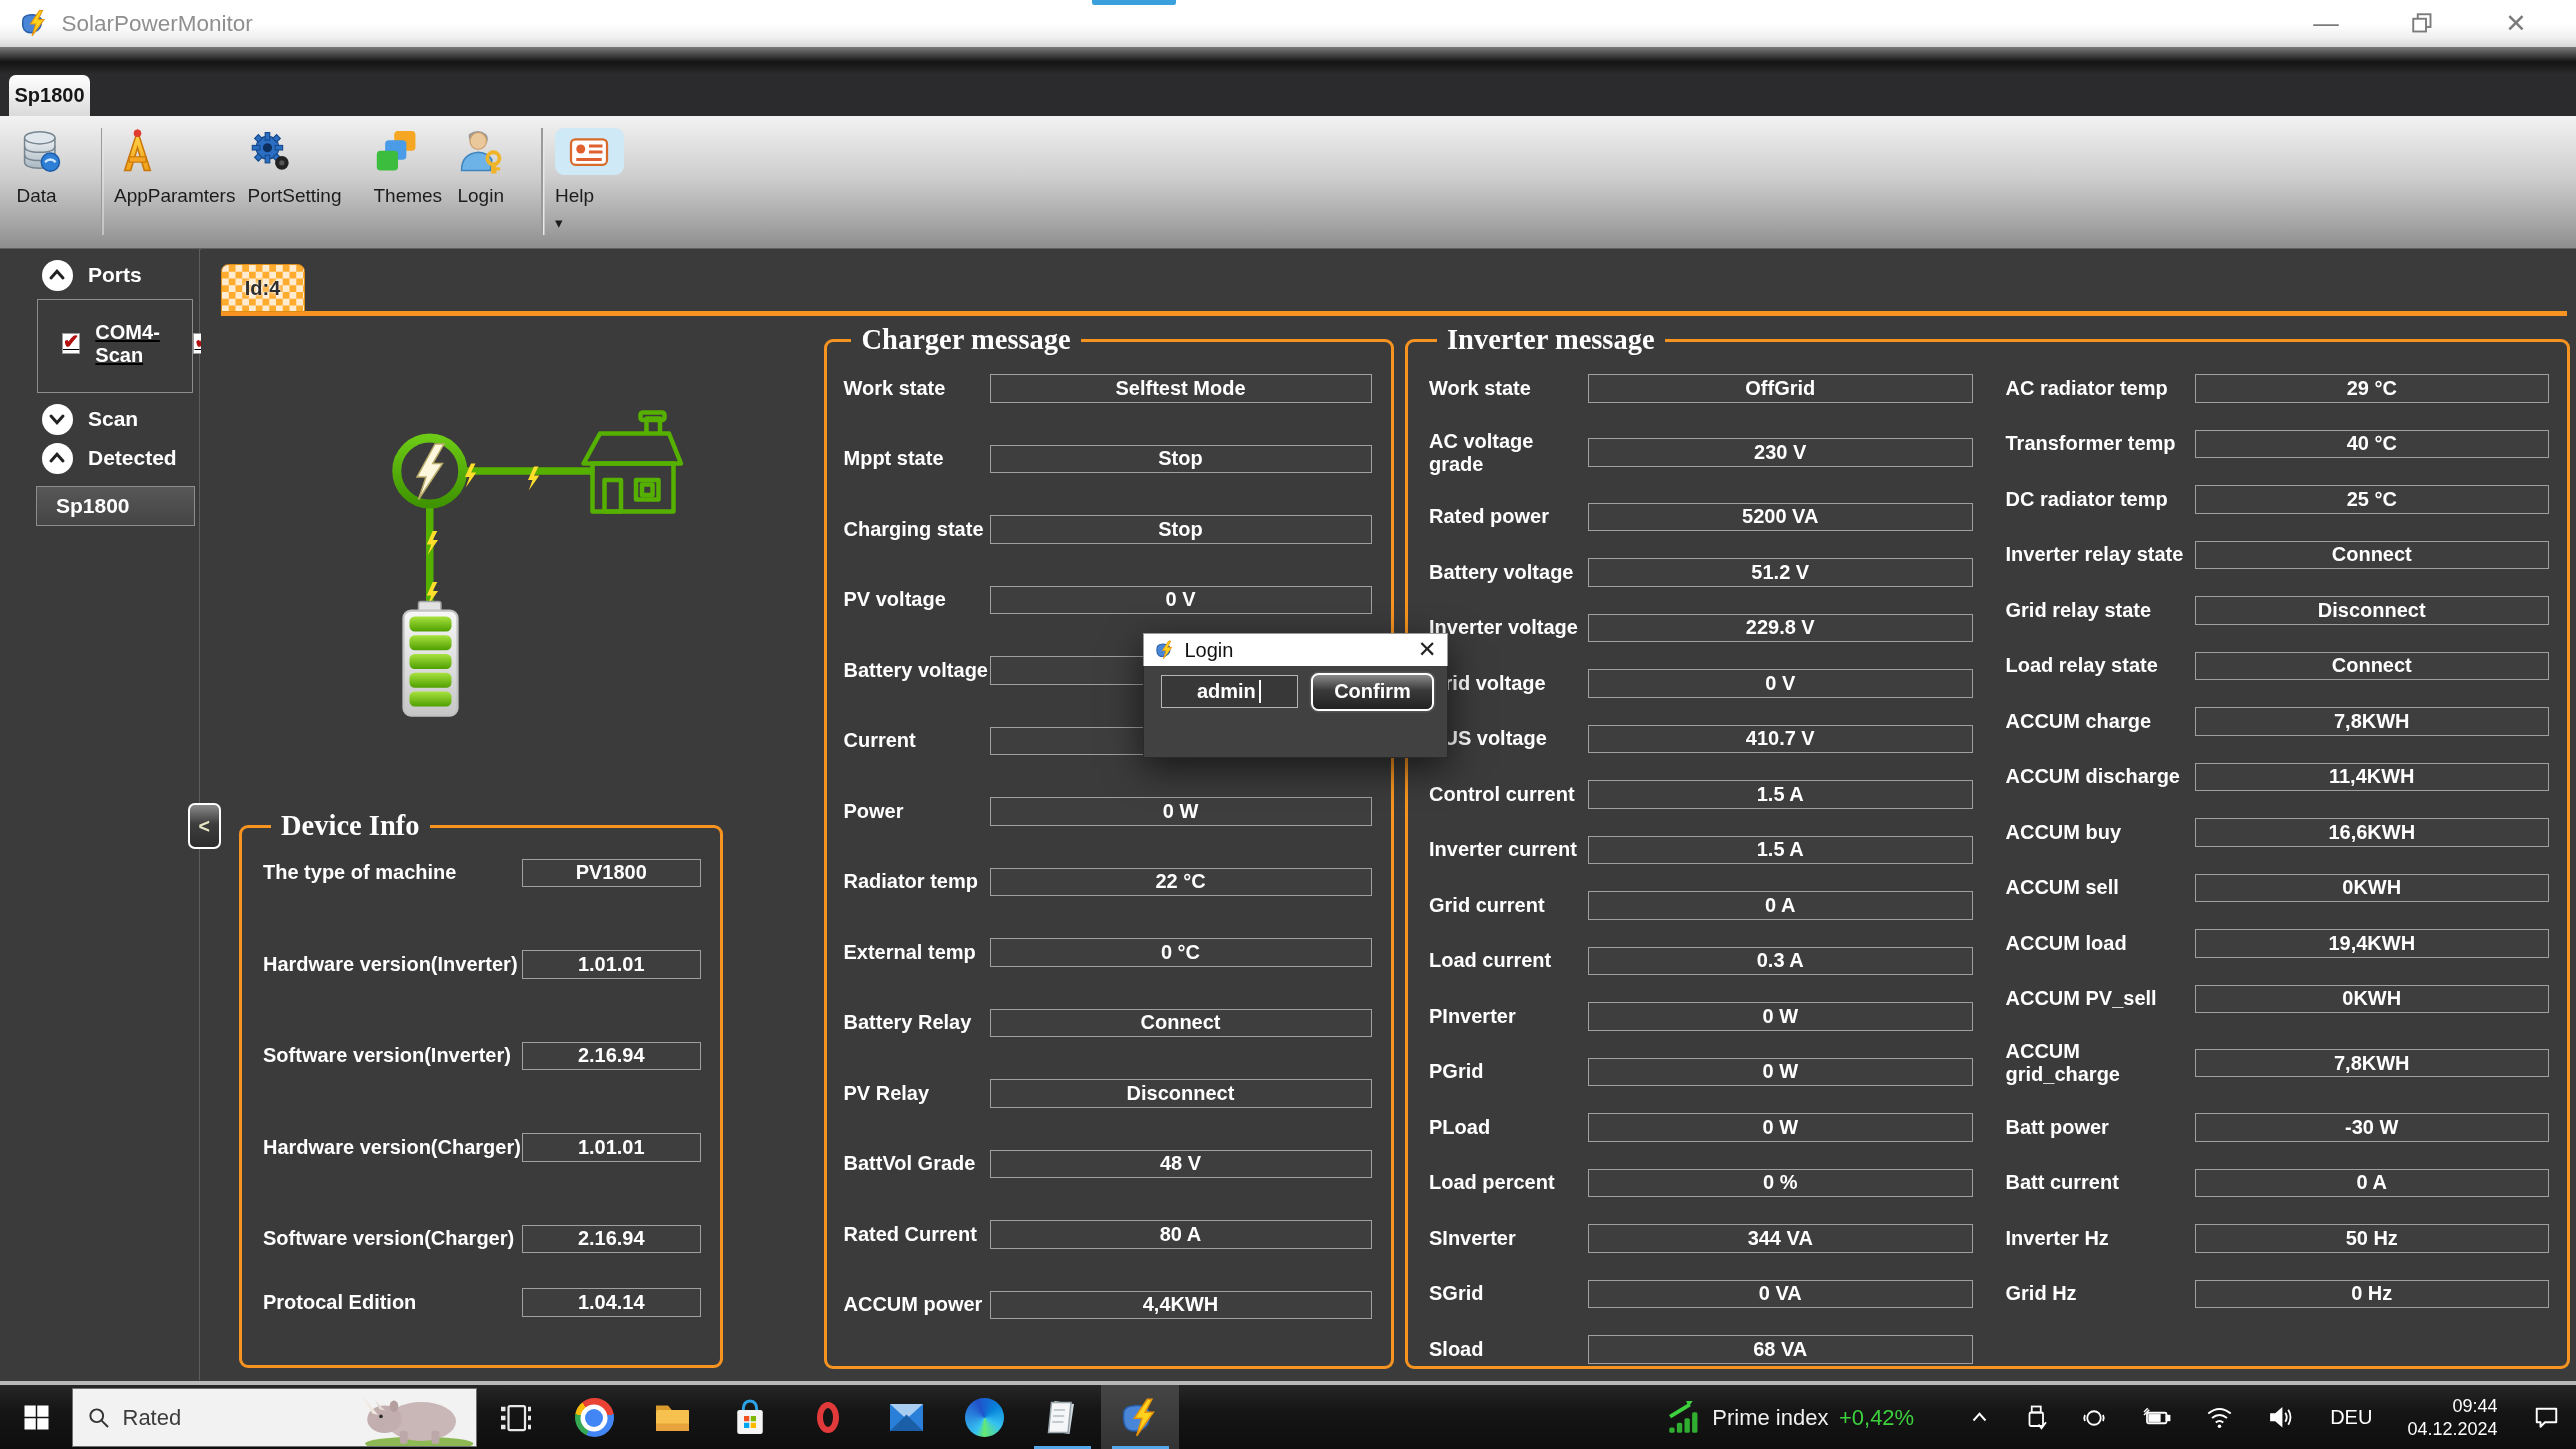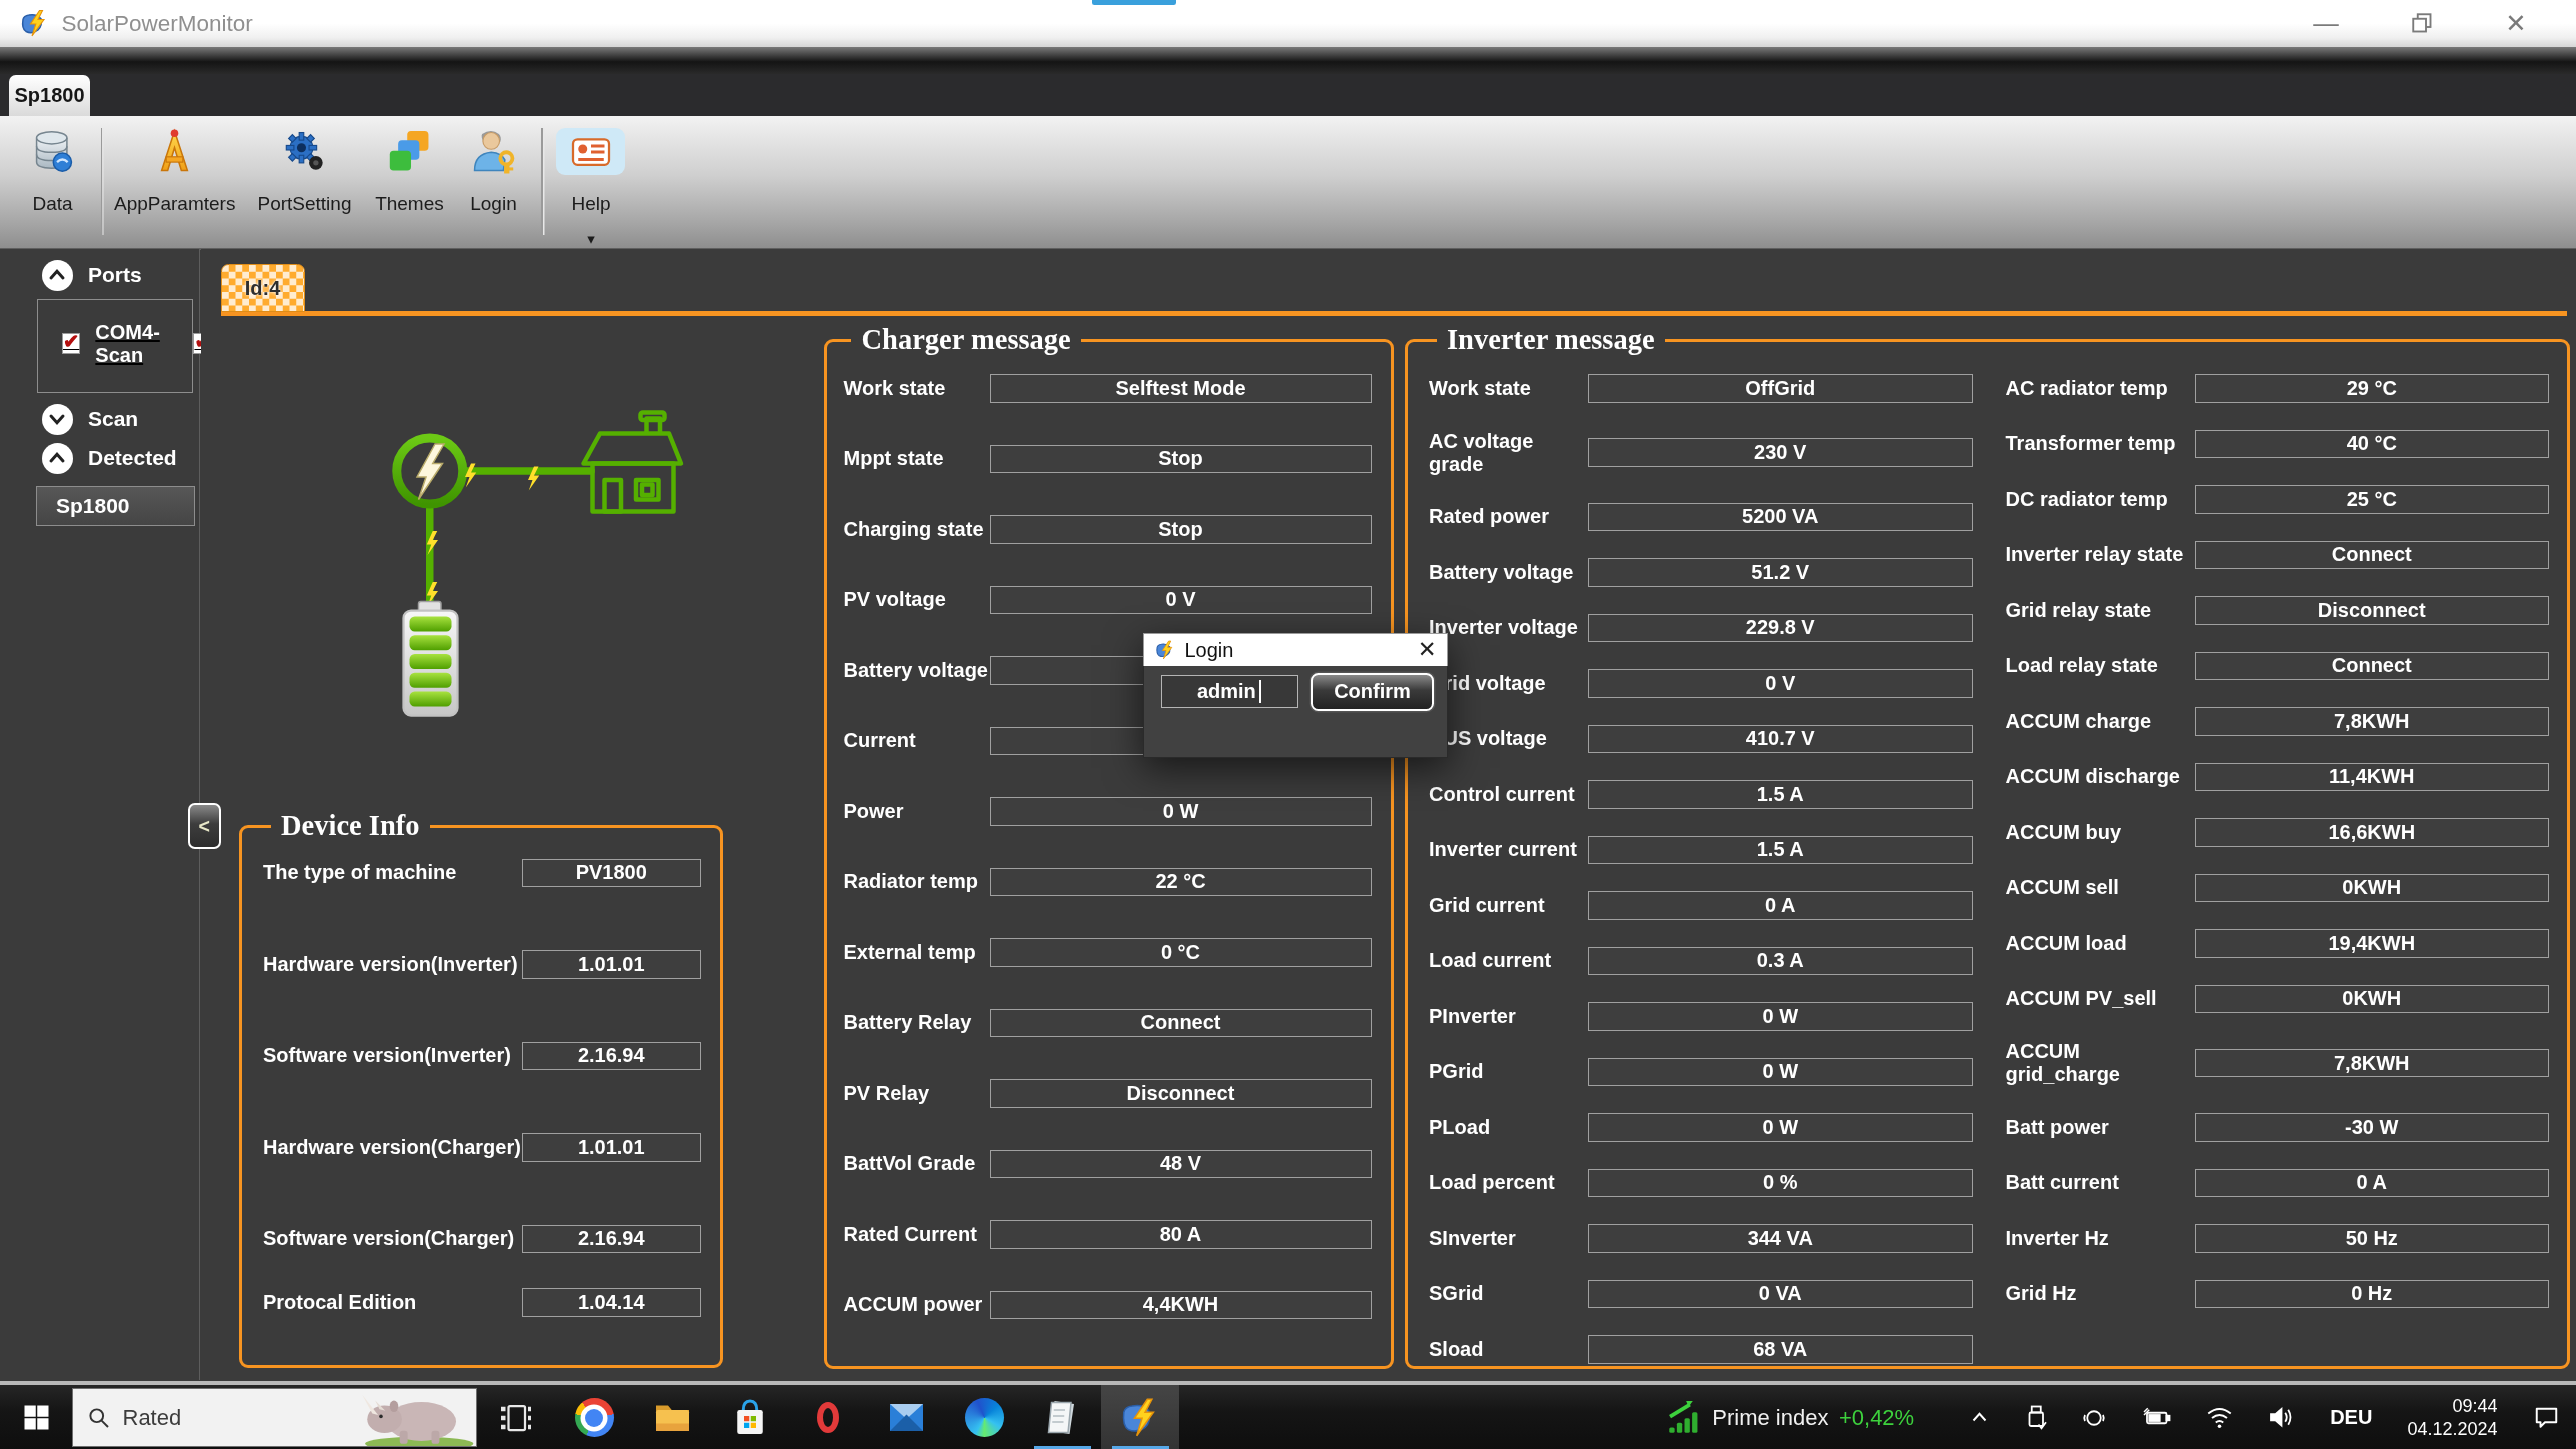--- a/index.html
+++ b/index.html
@@ -15,21 +15,21 @@
   
   .darkband{position:absolute;left:0;top:47px;right:0;height:27px;background:linear-gradient(#7a7a7a,#141414 55%,#2a2a2a);}
   .ribbon-tabs{position:absolute;left:0;top:74px;right:0;height:42px;background:#2b2b2d;}
   .rtab{position:absolute;left:9px;bottom:0;width:81px;height:41px;border-radius:6.8px 6.8px 0 0;
         background:linear-gradient(#ffffff,#e9e9e9 60%,#dadada);color:#161616;font-size:20px;font-weight:bold;
         display:flex;align-items:center;justify-content:center;}
   
   .ribbon{position:absolute;left:0;top:116px;right:0;height:134px;box-sizing:border-box;
           background:linear-gradient(#f2f2f2,#cfcfcf 45%,#a7a7a7 80%,#8e8e8e);border-bottom:2.3px solid #5f5f5f;
           display:flex;align-items:flex-start;padding:7.5px 0 0 10.5px;}
-  .rbtn{display:flex;flex-direction:column;align-items:center;gap:18px;min-width:114px;padding:4.5px 6px;}
+  .rbtn{display:flex;flex-direction:column;align-items:flex-start;gap:10px;min-width:114px;padding:4.5px 6px;}
   .rbtn.small{min-width:72px;}
   .rbtn .rlabel{color:#1c1c1c;font-size:19px;}
   .vsep{width:1.5px;align-self:stretch;margin:4.5px 6px 13.5px 6px;background:#9a9a9a;box-shadow:1.5px 0 0 #e8e8e8;}
   .help-iconwrap{background:#cfe9f7;border-radius:9px;padding:4.5px 13.5px;}
   .drop-arrow{color:#1c1c1c;font-size:15px;margin-top:-3px;}
   
   .sidebar{position:absolute;left:0;top:249px;width:200px;bottom:70px;background:#3b3b3b;border-right:1.5px solid #5d5d5d;box-sizing:border-box;padding-left:31px;}
   .side-header{display:flex;align-items:center;gap:15px;padding:10.5px 0 6px 10.5px;}
   .chev-circle{width:31.5px;height:31.5px;border-radius:50%;background:#fff;display:flex;align-items:center;justify-content:center;flex:0 0 auto;}
   .side-header .shl{color:#fff;font-size:21px;font-weight:bold;}
@@ -102,21 +102,21 @@
              background:conic-gradient(from -40deg,#ea4335 0 120deg,#4285f4 0 245deg,#34a853 0 320deg,#fbbc05 0);}
   .chrome-ic::after{content:"";position:absolute;left:10.5px;top:10.5px;width:18px;height:18px;border-radius:50%;
              background:#4285f4;box-shadow:0 0 0 4.5px #fff;}
   .edge-ic{width:39px;height:39px;border-radius:50%;
            background:conic-gradient(from 210deg,#35c1f1,#2052cc 35%,#0883d9 55%,#35c1f1 75%,#66eb6e 92%,#35c1f1);}
   .tray{margin-left:auto;display:flex;align-items:center;gap:35px;padding-right:16.5px;}
   .prime{display:flex;align-items:center;gap:10.5px;margin-right:19.5px;}
   .prime .pi-label{color:#f0f0f0;font-size:22px;}
   .prime .pi-change{font-size:22px;}
   .tray-ic{display:flex;align-items:center;justify-content:center;}
-  .lang{color:#fff;font-size:20px;font-weight:bold;text-align:center;}
+  .lang{color:#fff;font-size:20px;font-weight:normal;text-align:center;}
   .clock{color:#fff;font-size:18px;text-align:right;line-height:1.25;}
   svg{display:block;}
 </style>
 </head>
 <body>
 
 <div class="screen">
 
   <div class="titlebar">
     <span>

